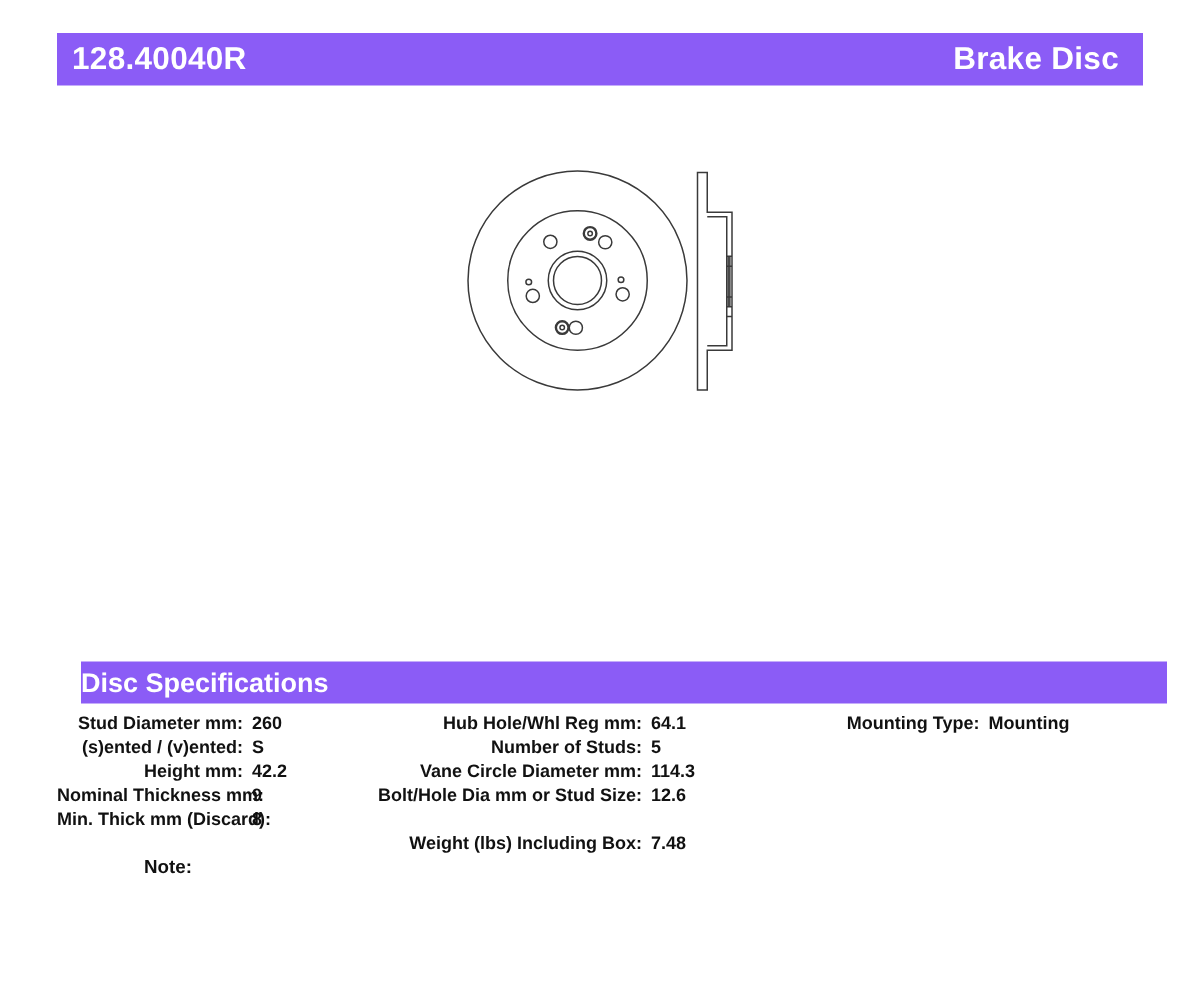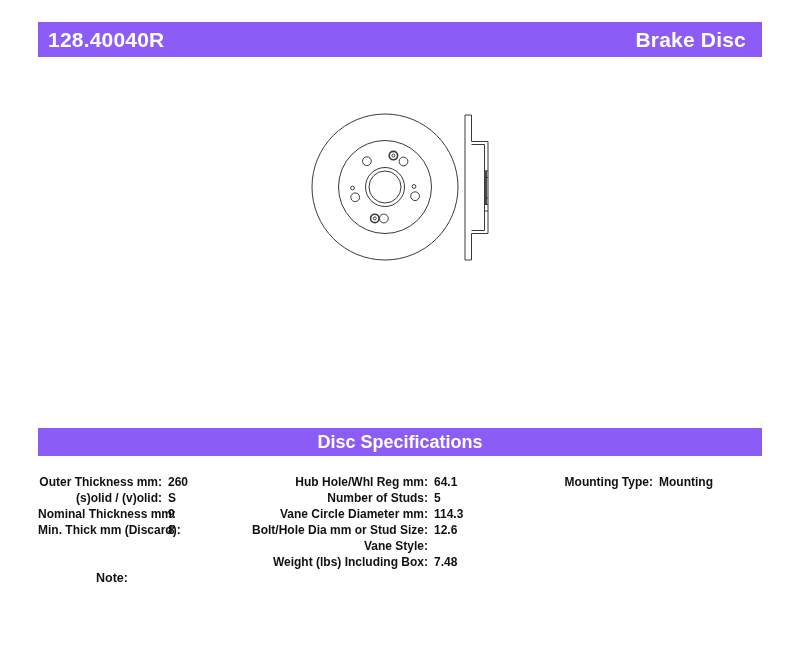--- a/index.html
+++ b/index.html
@@ -30,25 +30,26 @@
     top: 22px;
     height: 35px;
     display: flex;
     justify-content: space-between;
     align-items: center;
     padding: 0 16px 0 10px;
     font-size: 21px;
     letter-spacing: 0.2px;
   }
   .spec-bar {
-    top: 428px;
+    top: 441px;
     height: 28px;
-    text-align: center;
+    text-align: left;
     line-height: 28px;
     font-size: 18px;
+    margin-left: 16px;
   }
   .drawing-svg {
     position: absolute;
     left: 303px;
     top: 104px;
     width: 196px;
     height: 164px;
   }
   .spec-col {
     position: absolute;
@@ -136,26 +137,30 @@
       <line x1="484.5" y1="211" x2="488" y2="211"></line>
     </g>
   </svg>
 
   <div class="black-bar spec-bar">
     <span>Disc Specifications</span>
   </div>
 
   <div class="spec-col col-left">
     <div class="spec-row">
-      <span class="spec-label">Outer Thickness mm:</span>
+      <span class="spec-label">Stud Diameter mm:</span>
       <span class="spec-value">260</span>
     </div>
     <div class="spec-row">
-      <span class="spec-label">(s)olid / (v)olid:</span>
+      <span class="spec-label">(s)ented / (v)ented:</span>
       <span class="spec-value">S</span>
+    </div>
+    <div class="spec-row">
+      <span class="spec-label">Height mm:</span>
+      <span class="spec-value">42.2</span>
     </div>
     <div class="spec-row">
       <span class="spec-label">Nominal Thickness mm:</span>
       <span class="spec-value">9</span>
     </div>
     <div class="spec-row">
       <span class="spec-label">Min. Thick mm (Discard):</span>
       <span class="spec-value">8</span>
     </div>
   </div>
@@ -171,21 +176,20 @@
     </div>
     <div class="spec-row">
       <span class="spec-label">Vane Circle Diameter mm:</span>
       <span class="spec-value">114.3</span>
     </div>
     <div class="spec-row">
       <span class="spec-label">Bolt/Hole Dia mm or Stud Size:</span>
       <span class="spec-value">12.6</span>
     </div>
     <div class="spec-row">
-      <span class="spec-label">Vane Style:</span>
       <span class="spec-value"></span>
     </div>
     <div class="spec-row">
       <span class="spec-label">Weight (lbs) Including Box: </span>
       <span class="spec-value">7.48</span>
     </div>
   </div>
 
   <div class="spec-col col-right">
     <div class="spec-row">

